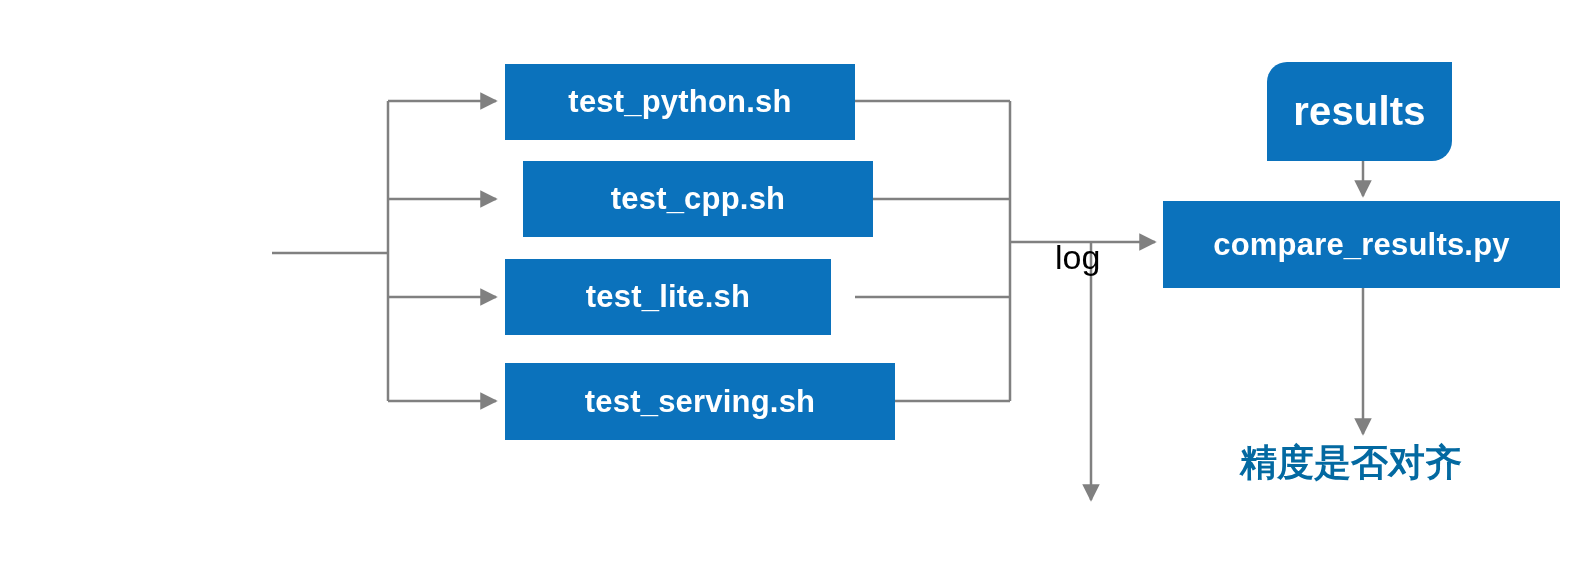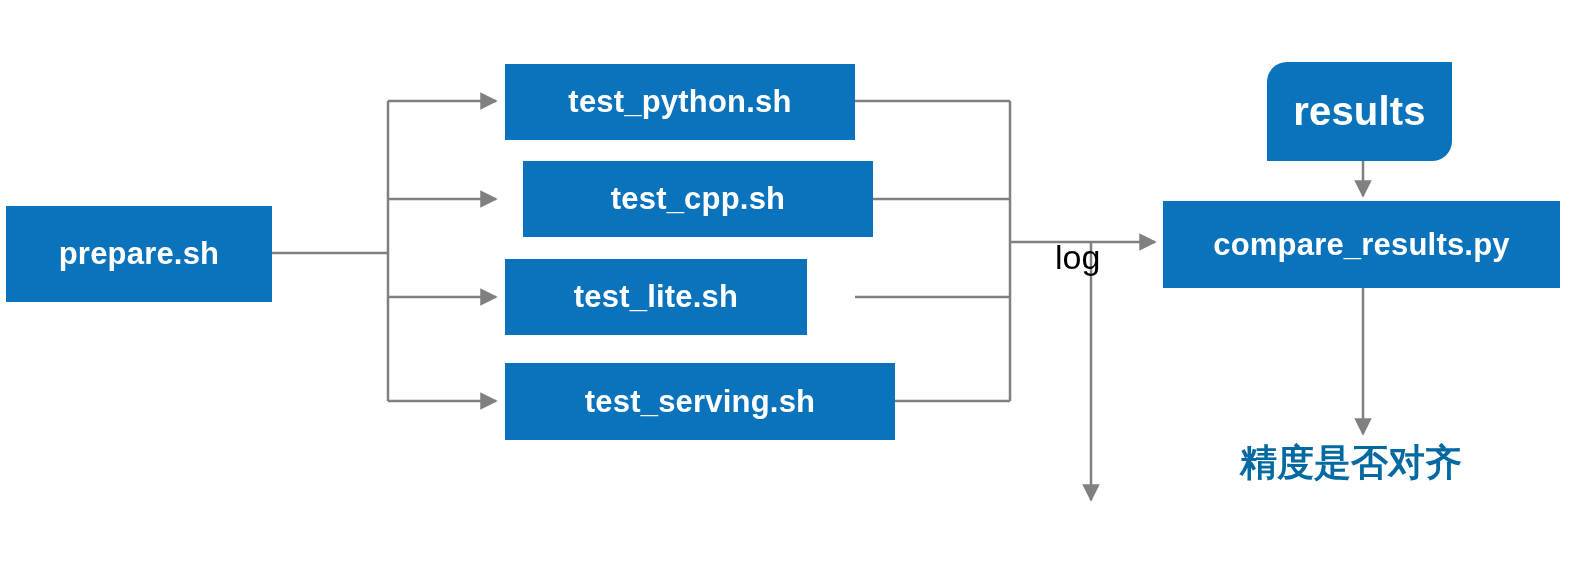--- a/index.html
+++ b/index.html
@@ -25,21 +25,21 @@
     align-items: center;
     justify-content: center;
     font-weight: bold;
     letter-spacing: 0.2px;
     box-sizing: border-box;
     white-space: nowrap;
   }
   #node-prepare  { left: 6px;    top: 206px; width: 266px; height: 96px;  font-size: 31px; }
   #node-python   { left: 505px;  top: 64px;  width: 350px; height: 76px;  font-size: 31px; text-align: right; }
   #node-cpp      { left: 505px;  top: 161px; width: 350px; height: 76px;  font-size: 31px; margin-left: 18px; }
-  #node-lite     { left: 505px;  top: 259px; width: 302px; height: 76px;  font-size: 31px; }
+  #node-lite     { left: 505px;  top: 259px; width: 326px; height: 76px;  font-size: 31px; }
   #node-serving  { left: 505px;  top: 363px; width: 390px; height: 77px;  font-size: 31px; }
   #node-results  {
     left: 1267px; top: 62px; width: 185px; height: 99px; font-size: 40px;
     border-radius: 20px 0 20px 0;
   }
   #node-compare  { left: 1163px; top: 201px; width: 397px; height: 87px; font-size: 31px; }
 
   .edge-label {
     position: absolute;
     color: #000000;
@@ -127,21 +127,20 @@
 
     <g>
       <path d="M 1363 161 L 1363 196" stroke="#808080" stroke-width="2.5" fill="none" marker-end="url(#arrowGray)"></path>
     </g>
 
     <g>
       <path d="M 1363 288 L 1363 434" stroke="#808080" stroke-width="2.5" fill="none" marker-end="url(#arrowGray)"></path>
     </g>
   </svg>
 
-  <div class="node" id="node-prepare">prepare.sh</div>
 
   <div class="node" id="node-python">test_python.sh</div>
 
   <div class="node" id="node-cpp">test_cpp.sh</div>
 
   <div class="node" id="node-lite">test_lite.sh</div>
 
   <div class="node" id="node-serving">test_serving.sh</div>
 
   <div class="node" id="node-results">results</div>

